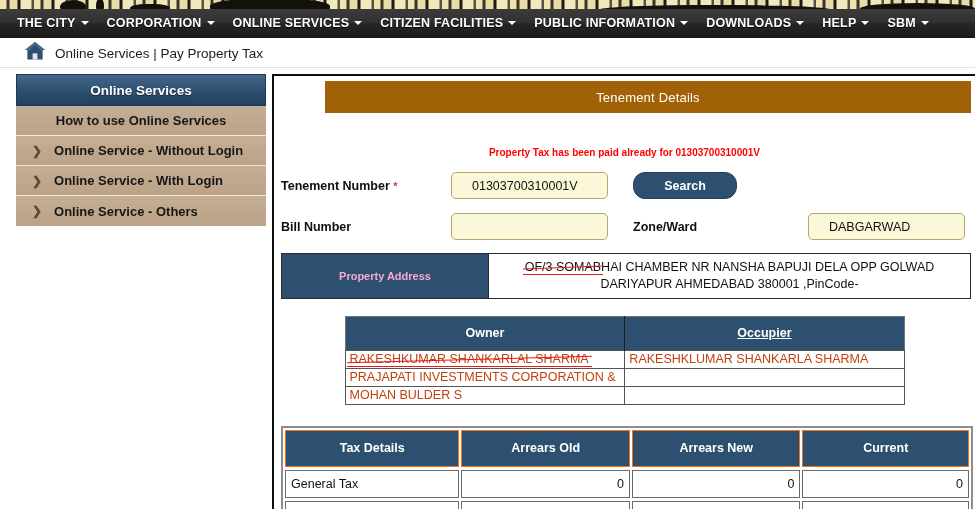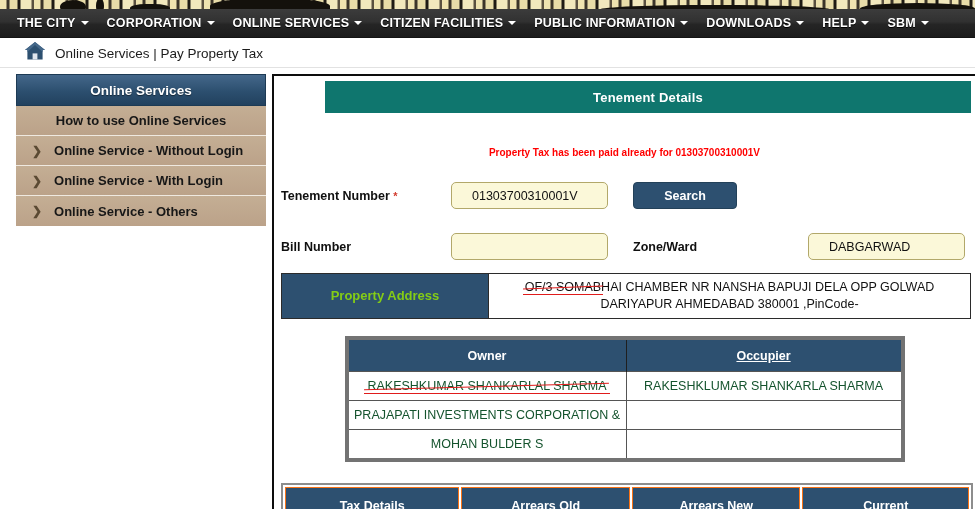--- a/index.html
+++ b/index.html
@@ -113,38 +113,38 @@
   #main-panel {
     position: absolute; top: 74px; left: 272px;
     width: 703px; height: 435px;
     border-left: 2px solid #0d0d0d;
     border-top: 2px solid #0d0d0d;
     background: #ffffff;
     padding: 5px 4px 0 4px;
   }
   #panel-title {
     height: 32px;
-    background: #0f766e;
-    color: #ffffff;
-    font-size: 13px; font-weight: bold;
+    background: #a16207;
+    color: #ffffff;
+    font-size: 13px; font-weight: normal;
     display: flex; align-items: center; justify-content: center;
     letter-spacing: .2px;
     margin-left: 47px;
   }
   #alert-msg {
     text-align: center;
     color: #ff0000;
     font-size: 10px;
     font-weight: bold;
     margin-top: 34px;
   }
 
   .form-row {
     display: flex; align-items: center;
-    margin-top: 24px;
+    margin-top: 14px;
     padding-left: 3px;
   }
   .form-label {
     font-size: 12.5px; font-weight: bold; color: #101010;
     width: 170px;
   }
   .req { color: #d23b2e; font-size: 11px; }
   .txt-input {
     width: 157px; height: 27px;
     background: #fbf8d9;
@@ -156,21 +156,21 @@
     padding: 0 20px;
     outline: none;
   }
   .txt-input::placeholder { color: #9a9a7a; }
   #search-btn {
     margin-left: 25px;
     width: 104px; height: 27px;
     background: #2d5070;
     color: #ffffff;
     border: 1px solid #234159;
-    border-radius: 4px;
+    border-radius: 12px;
     font-size: 12.5px; font-weight: bold;
     font-family: "Liberation Sans", sans-serif;
     cursor: pointer;
   }
   .zone-label {
     font-size: 12.5px; font-weight: bold; color: #101010;
     margin-left: 25px; width: 175px;
   }
   #zone-input { width: 157px; }
 
@@ -178,22 +178,22 @@
   #address-block {
     display: flex;
     margin-top: 13px;
     margin-left: 3px;
     width: 690px;
     border: 1px solid #2b2b2b;
   }
   #address-label {
     width: 207px;
     background: #2d5070;
-    color: #84cc16;
-    font-size: 13px; font-weight: bold;
+    color: #f9a8d4;
+    font-size: 11px; font-weight: bold;
     display: flex; align-items: center; justify-content: center;
     border-right: 1px solid #2b2b2b;
     padding: 6px 0;
   }
   #address-value {
     flex: 1;
     font-size: 12.5px; color: #111;
     text-align: center;
     padding: 5px 6px;
     line-height: 1.35;
@@ -212,35 +212,34 @@
     content: "";
     position: absolute; left: -2px; right: -2px; bottom: -1px;
     border-bottom: 1.4px solid #e01b1b;
   }
 
   
   #owner-table {
     margin: 17px auto 0 auto;
     width: 560px;
     border-collapse: collapse;
-    border: 4px solid #737373;
-    text-align: center;
+    border: 1px solid #737373;
   }
   #owner-table th {
     background: #2d5070;
     color: #ffffff;
     font-size: 12.5px; font-weight: bold;
     height: 34px;
     border-right: 1px solid #1f1f1f;
   }
   #owner-table th:last-child { border-right: none; text-decoration: underline; }
   #owner-table td {
-    font-size: 12.5px; color: #14532d;
+    font-size: 12.5px; color: #c2410c;
     height: 18px;
-    padding: 7px 4px;
+    padding: 1px 4px;
     border: 1px solid #555;
     white-space: nowrap;
     overflow: hidden;
   }
   .owner-strike { position: relative; display: inline-block; }
   .owner-strike::after {
     content: "";
     position: absolute; left: -3px; right: -3px; top: 48%;
     border-top: 1.4px solid #e01b1b;
     transform: rotate(-1.5deg);

